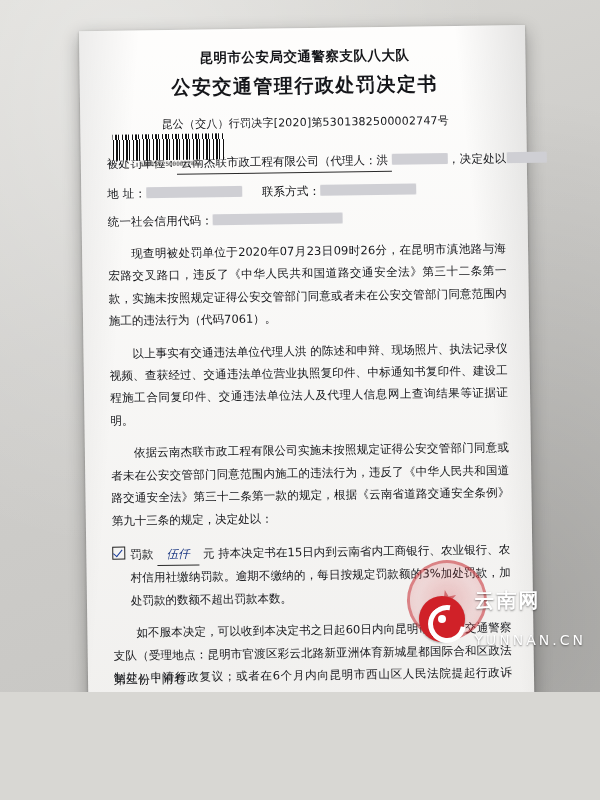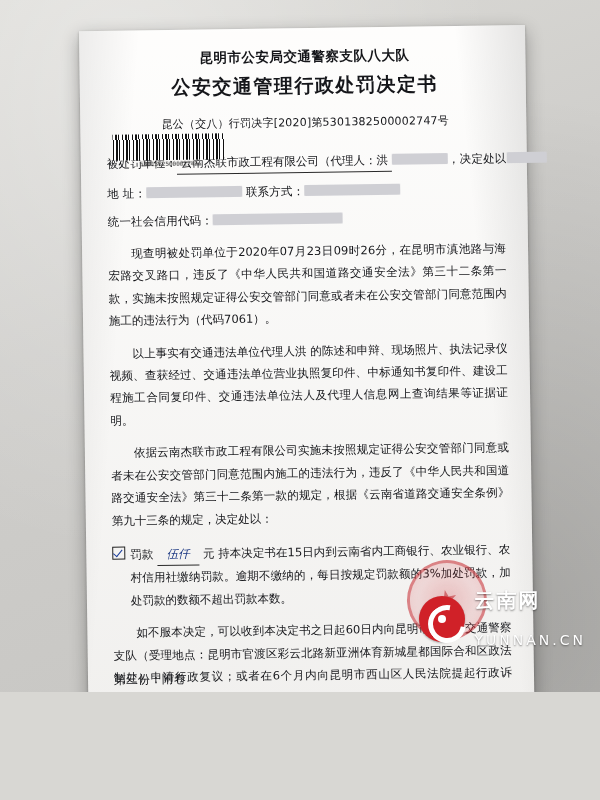--- a/index.html
+++ b/index.html
@@ -267,21 +267,21 @@
 
       <div class="barcode"></div>
       <div class="barcode-text small-blur">5301382500002747</div>
 
       <div class="field-row" style="margin-top:22px;">
         <span class="field-label">被处罚单位：</span><span class="field-underline">云南杰联市政工程有限公司（代理人：洪</span><span class="redact" style="width:56px;"></span><span class="field-label">，决定处以</span><span class="redact" style="width:40px;"></span>
       </div>
 
       <div class="field-row">
         <span class="field-label">地    址：</span><span class="redact" style="width:96px;"></span>
-        <span class="field-label" style="margin-left:0;">联系方式：</span><span class="redact" style="width:96px;"></span>
+        <span class="field-label" style="margin-left:16px;">联系方式：</span><span class="redact" style="width:96px;"></span>
       </div>
 
       <div class="field-row">
         <span class="field-label">统一社会信用代码：</span><span class="redact" style="width:130px;"></span>
       </div>
 
       <div class="body-text">现查明被处罚单位于2020年07月23日09时26分，在昆明市滇池路与海宏路交叉路口，违反了《中华人民共和国道路交通安全法》第三十二条第一款，实施未按照规定证得公安交管部门同意或者未在公安交管部门同意范围内施工的违法行为（代码7061）。</div>
       <div class="body-text">以上事实有交通违法单位代理人洪    的陈述和申辩、现场照片、执法记录仪视频、查获经过、交通违法单位营业执照复印件、中标通知书复印件、建设工程施工合同复印件、交通违法单位法人及代理人信息网上查询结果等证据证明。</div>
       <div class="body-text">依据云南杰联市政工程有限公司实施未按照规定证得公安交管部门同意或者未在公安交管部门同意范围内施工的违法行为，违反了《中华人民共和国道路交通安全法》第三十二条第一款的规定，根据《云南省道路交通安全条例》第九十三条的规定，决定处以：</div>
 

